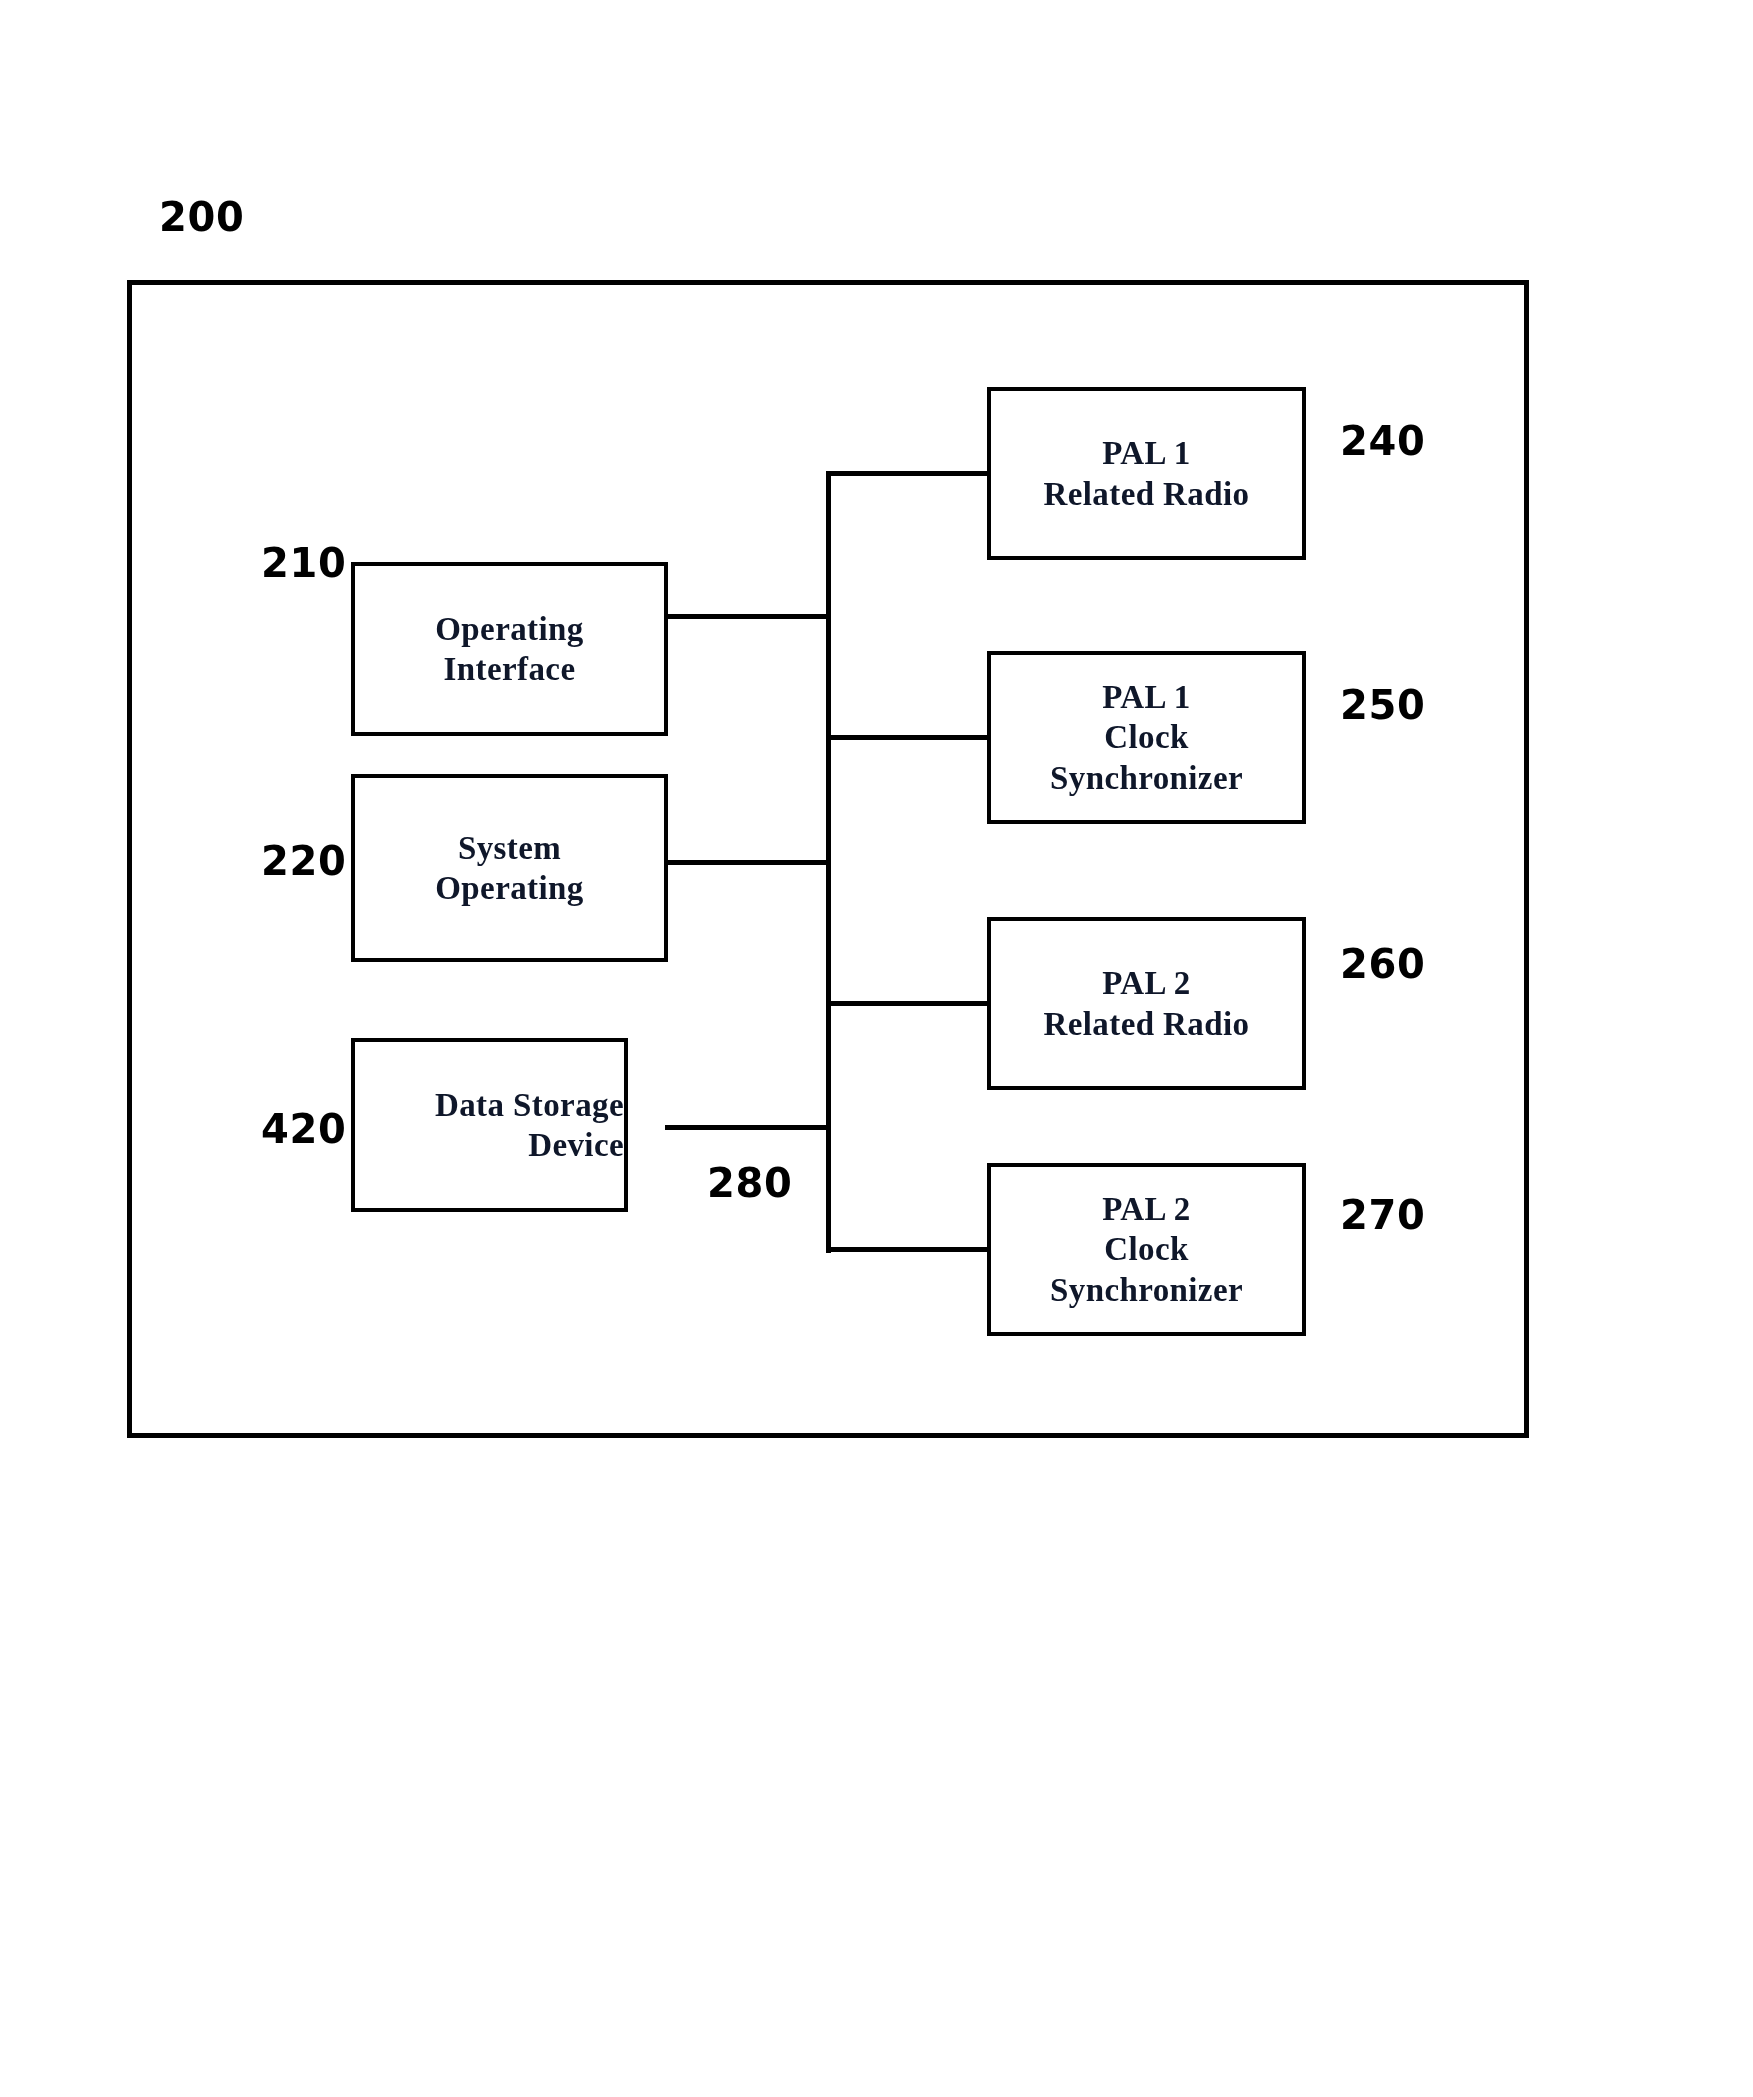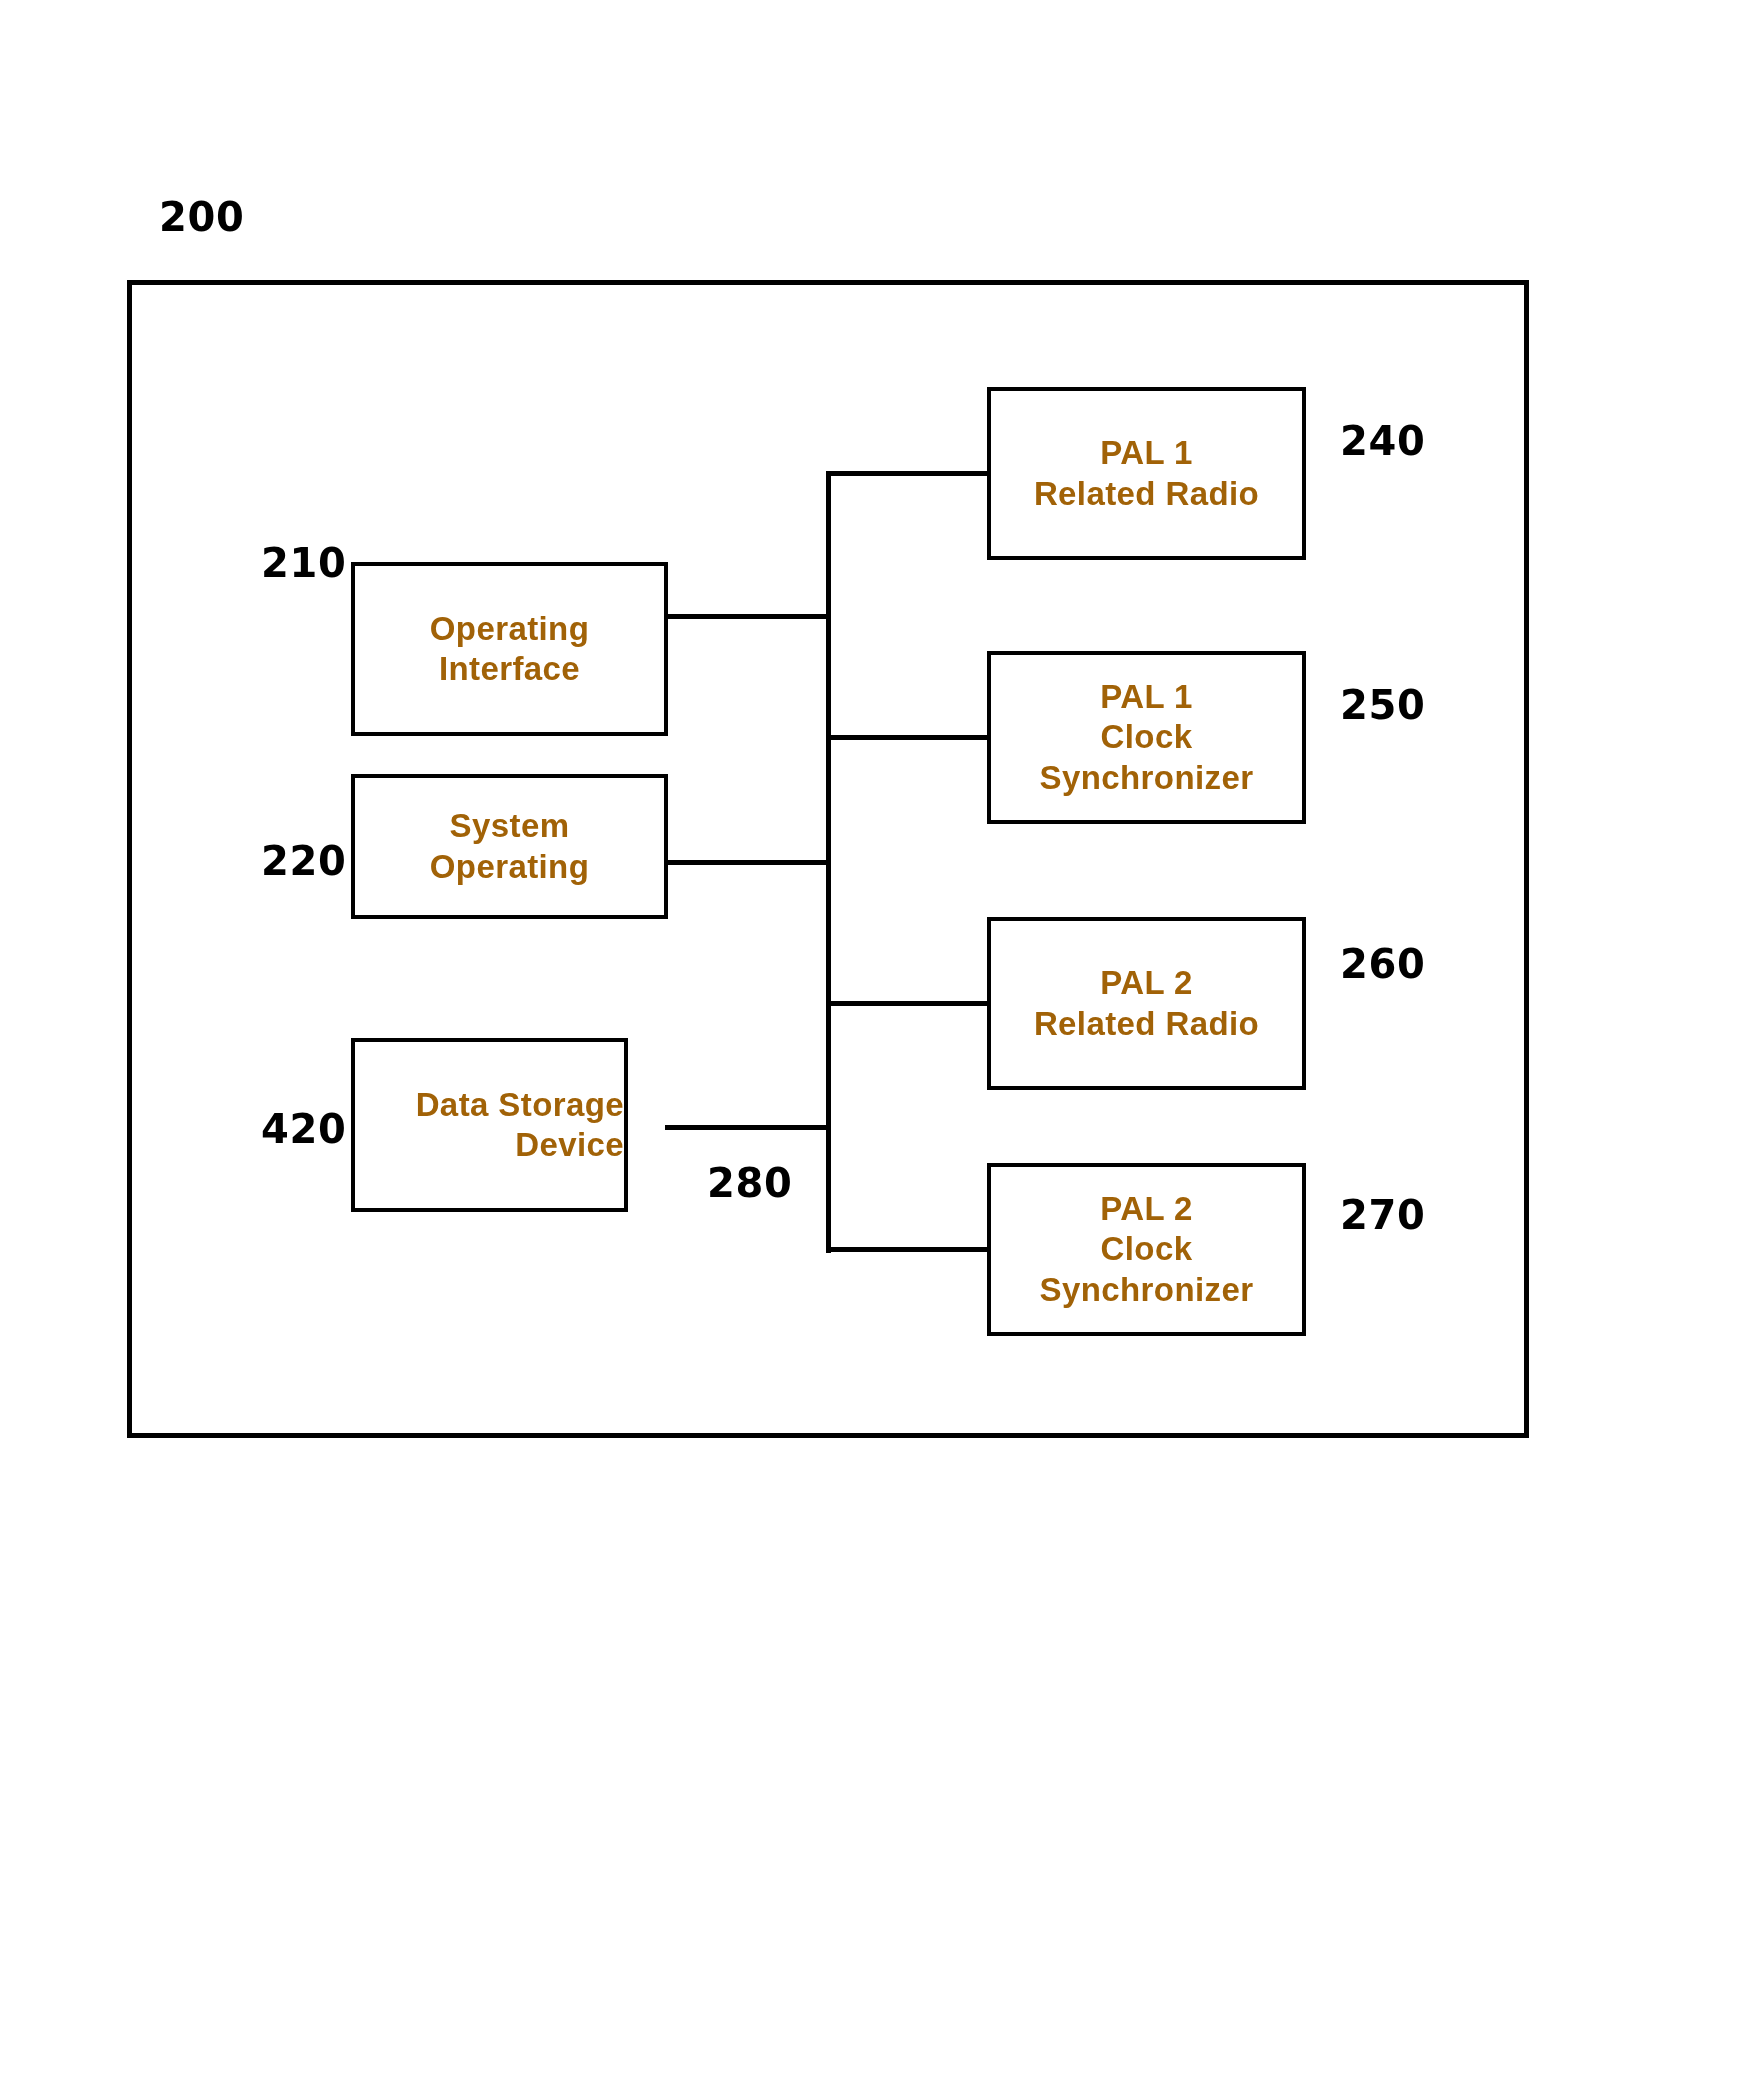--- a/index.html
+++ b/index.html
@@ -46,27 +46,27 @@
     border: 4.5px solid #000;
     background: #ffffff;
     box-sizing: border-box;
     display: flex;
     flex-direction: column;
     align-items: center;
     justify-content: center;
     text-align: center;
   }
   .block .line {
-    font-family: Liberation Sans, sans-serif;
+    font-family: Liberation Serif, serif;
     font-weight: 700;
     font-size: 33px;
     line-height: 1.22;
     letter-spacing: 0.4px;
     white-space: nowrap;
-    color: #a16207;
+    color: #0f172a;
   }
 
   
   .wire-h {
     position: absolute;
     background: #000;
     height: 5.2px;
   }
   .wire-v {
     position: absolute;
@@ -95,21 +95,21 @@
 
   <div class="enclosure" style="left:127px; top:280px; width:1402px; height:1158px;"></div>
 
   <div class="ref" style="left:261px; top:543px;">210</div>
   <div class="block" style="left:351px; top:528px; width:317px; height:174px;margin-top:34px;">
     <div class="line">Operating</div>
     <div class="line">Interface</div>
   </div>
 
   <div class="ref" style="left:261px; top:841px;">220</div>
-  <div class="block" style="left:351px; top:774px; width:317px; height:145px;">
+  <div class="block" style="left:351px; top:774px; width:317px; height:188px;">
     <div class="line">System</div>
     <div class="line">Operating</div>
   </div>
 
   <div class="ref" style="left:261px; top:1109px;">420</div>
   <div class="block" style="left:351px; top:1038px; width:277px; height:174px;align-items:flex-end;">
     <div class="line">Data Storage</div>
     <div class="line">Device</div>
   </div>
 

